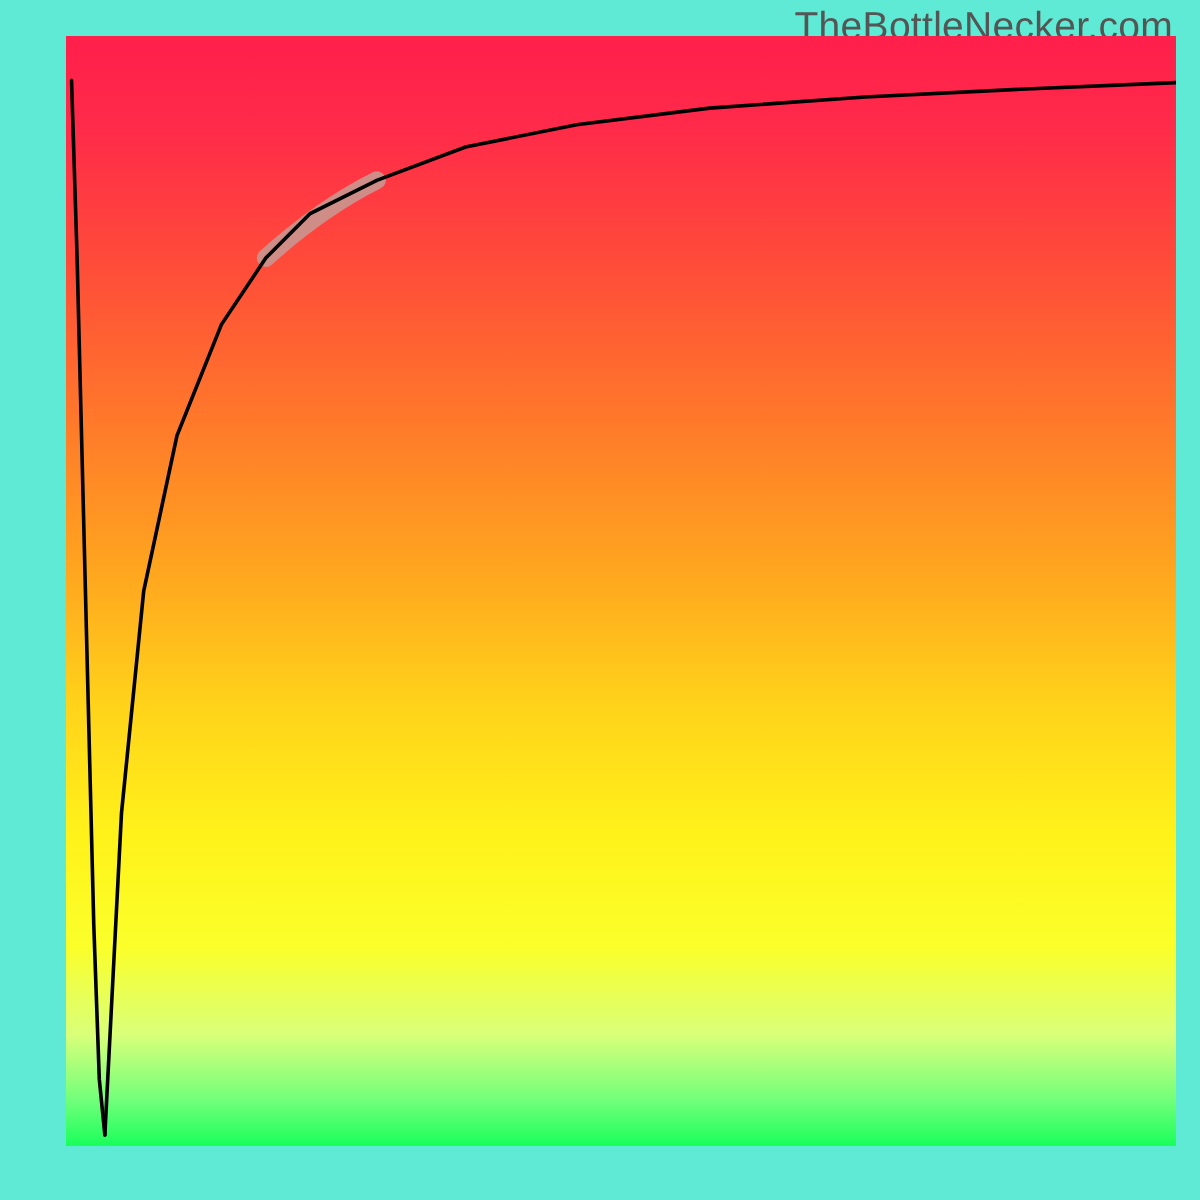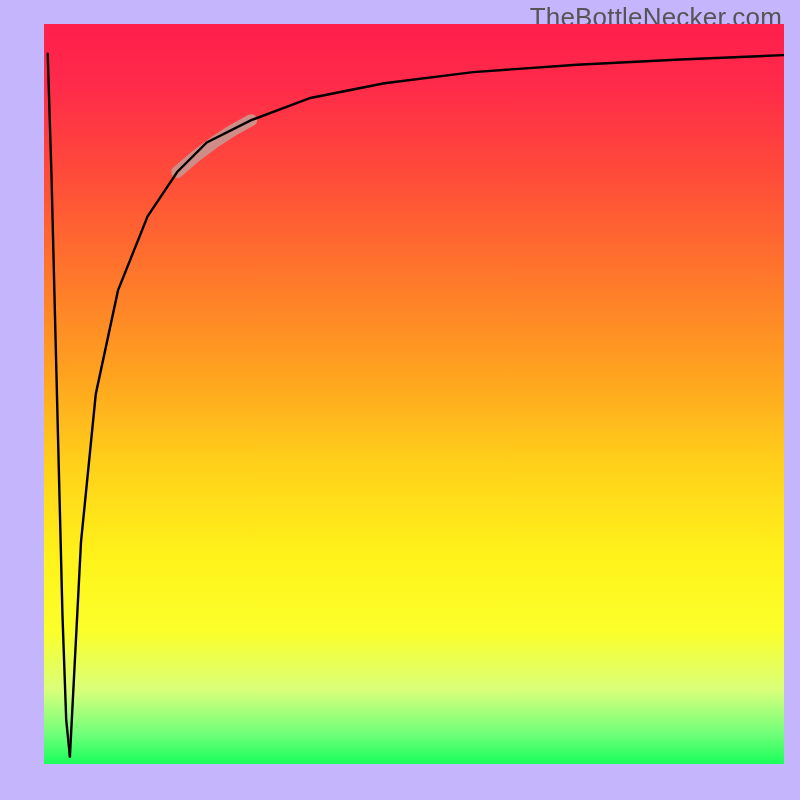--- a/index.html
+++ b/index.html
@@ -8,21 +8,21 @@
     width: 800px;
     height: 800px;
     overflow: hidden;
     background: #000;
     font-family: Arial, Helvetica, sans-serif;
   }
   .frame {
     position: relative;
     width: 800px;
     height: 800px;
-    background: #c4b5fd;
+    background: #5eead4;
   }
   .plot-area {
     position: absolute;
     left: 44px;
     top: 24px;
     width: 740px;
     height: 740px;
     background: linear-gradient(to bottom,
       #ff1f4b 0%,
       #ff2a4a 8%,

